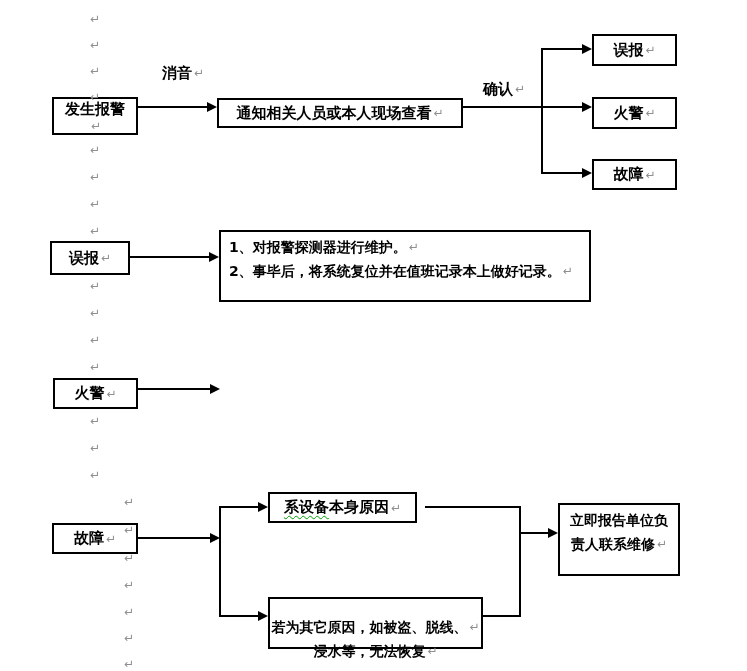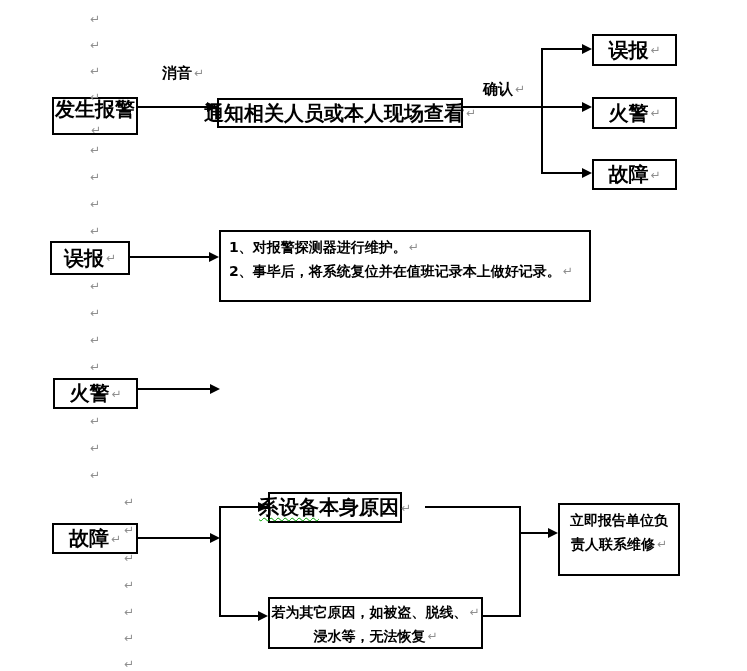--- a/index.html
+++ b/index.html
@@ -12,21 +12,21 @@
   .canvas{
     position:relative;width:747px;height:671px;background:var(--bg);
     font-family:"DejaVu Sans",sans-serif;font-weight:bold;color:#000;
     overflow:hidden;
   }
   .box{
     position:absolute;border:2px solid var(--line-color);background:var(--bg);
     box-sizing:border-box;z-index:2;
   }
   .box.center{display:flex;align-items:center;justify-content:center;text-align:center;}
-  .t{font-size:20px;white-space:nowrap;}
+  .t{font-size:15px;white-space:nowrap;}
   .dline{font-size:14px;line-height:24px;white-space:pre;}
   .hline{position:absolute;height:2px;background:var(--line-color);z-index:1;}
   .vline{position:absolute;width:2px;background:var(--line-color);z-index:1;}
   .arr{
     position:absolute;width:0;height:0;z-index:2;
     border-top:5px solid transparent;border-bottom:5px solid transparent;
     border-left:10px solid var(--line-color);
   }
   .pmark{
     font-size:12px;font-weight:normal;color:var(--mark-color);
@@ -112,26 +112,26 @@
   </div>
   <div class="hline" style="left:138px;top:537px;width:72px;"></div>
   <div class="arr" style="left:210px;top:533px;"></div>
 
   <div class="vline" style="left:219px;top:506px;height:111px;"></div>
   <div class="hline" style="left:221px;top:506px;width:37px;"></div>
   <div class="arr" style="left:258px;top:502px;"></div>
   <div class="hline" style="left:221px;top:615px;width:37px;"></div>
   <div class="arr" style="left:258px;top:611px;"></div>
 
-  <div class="box center" style="left:268px;top:492px;width:134px;height:31px;">
+  <div class="box center" style="left:268px;top:492px;width:149px;height:31px;">
     <span class="t"><span class="squig">系设备</span><span>本身原因</span></span>
       <span class="pmark">↵</span>
   </div>
 
-  <div class="box" style="left:268px;top:597px;width:215px;height:52px;text-align:center;padding-top:1px;">
+  <div class="box" style="left:268px;top:597px;width:215px;height:52px;text-align:center;padding-top:16px;">
     <div class="dline" style="white-space:nowrap;"><span>若为其它原因，如被盗、脱线、</span><span class="pmark">↵</span></div>
     <div class="dline" style="white-space:nowrap;"><span>浸水等，无法恢复</span><span class="pmark">↵</span></div>
   </div>
 
   <div class="hline" style="left:425px;top:506px;width:96px;"></div>
   <div class="vline" style="left:519px;top:506px;height:111px;"></div>
   <div class="hline" style="left:483px;top:615px;width:38px;"></div>
   <div class="hline" style="left:521px;top:532px;width:27px;"></div>
   <div class="arr" style="left:548px;top:528px;"></div>
 

